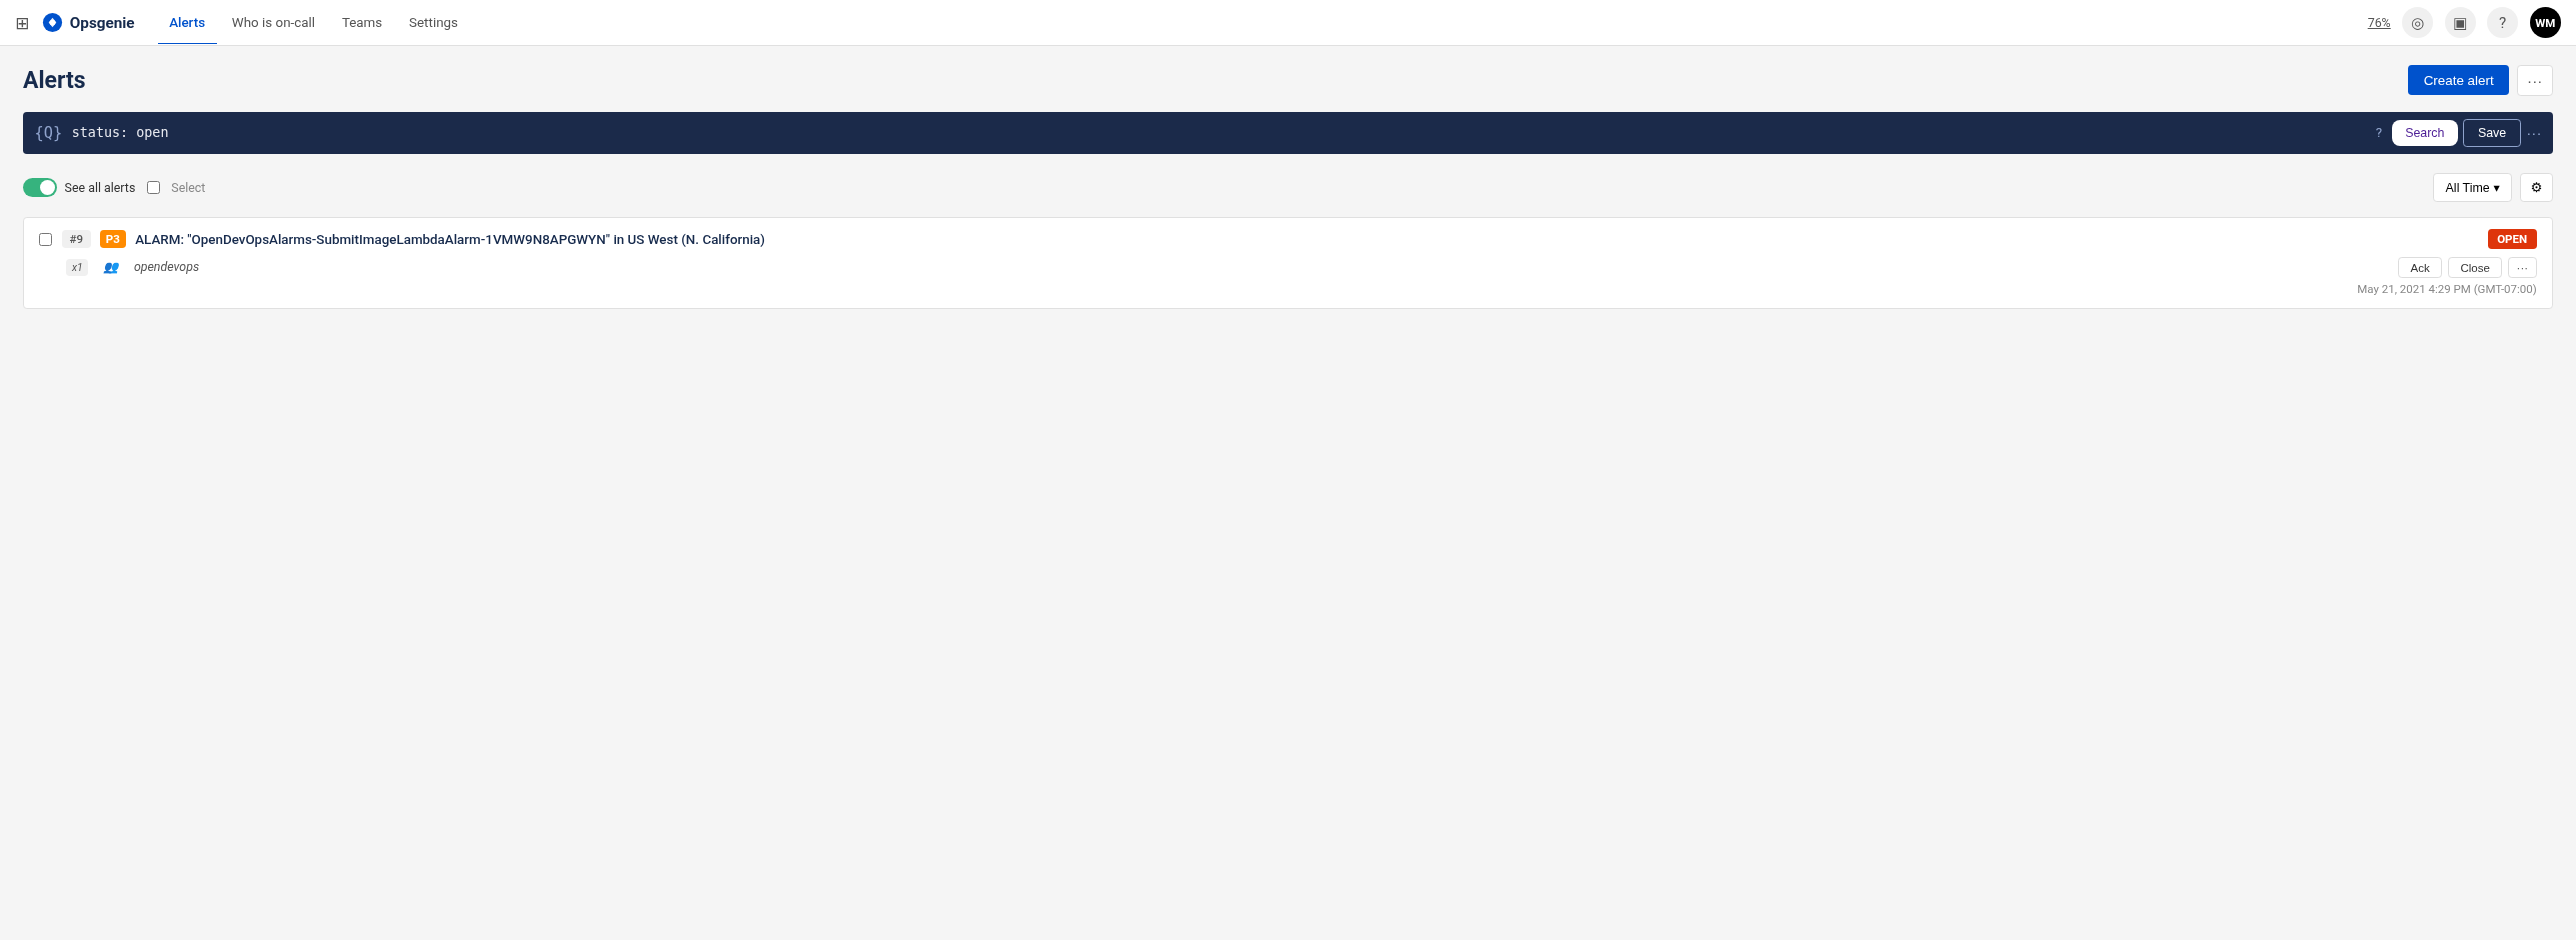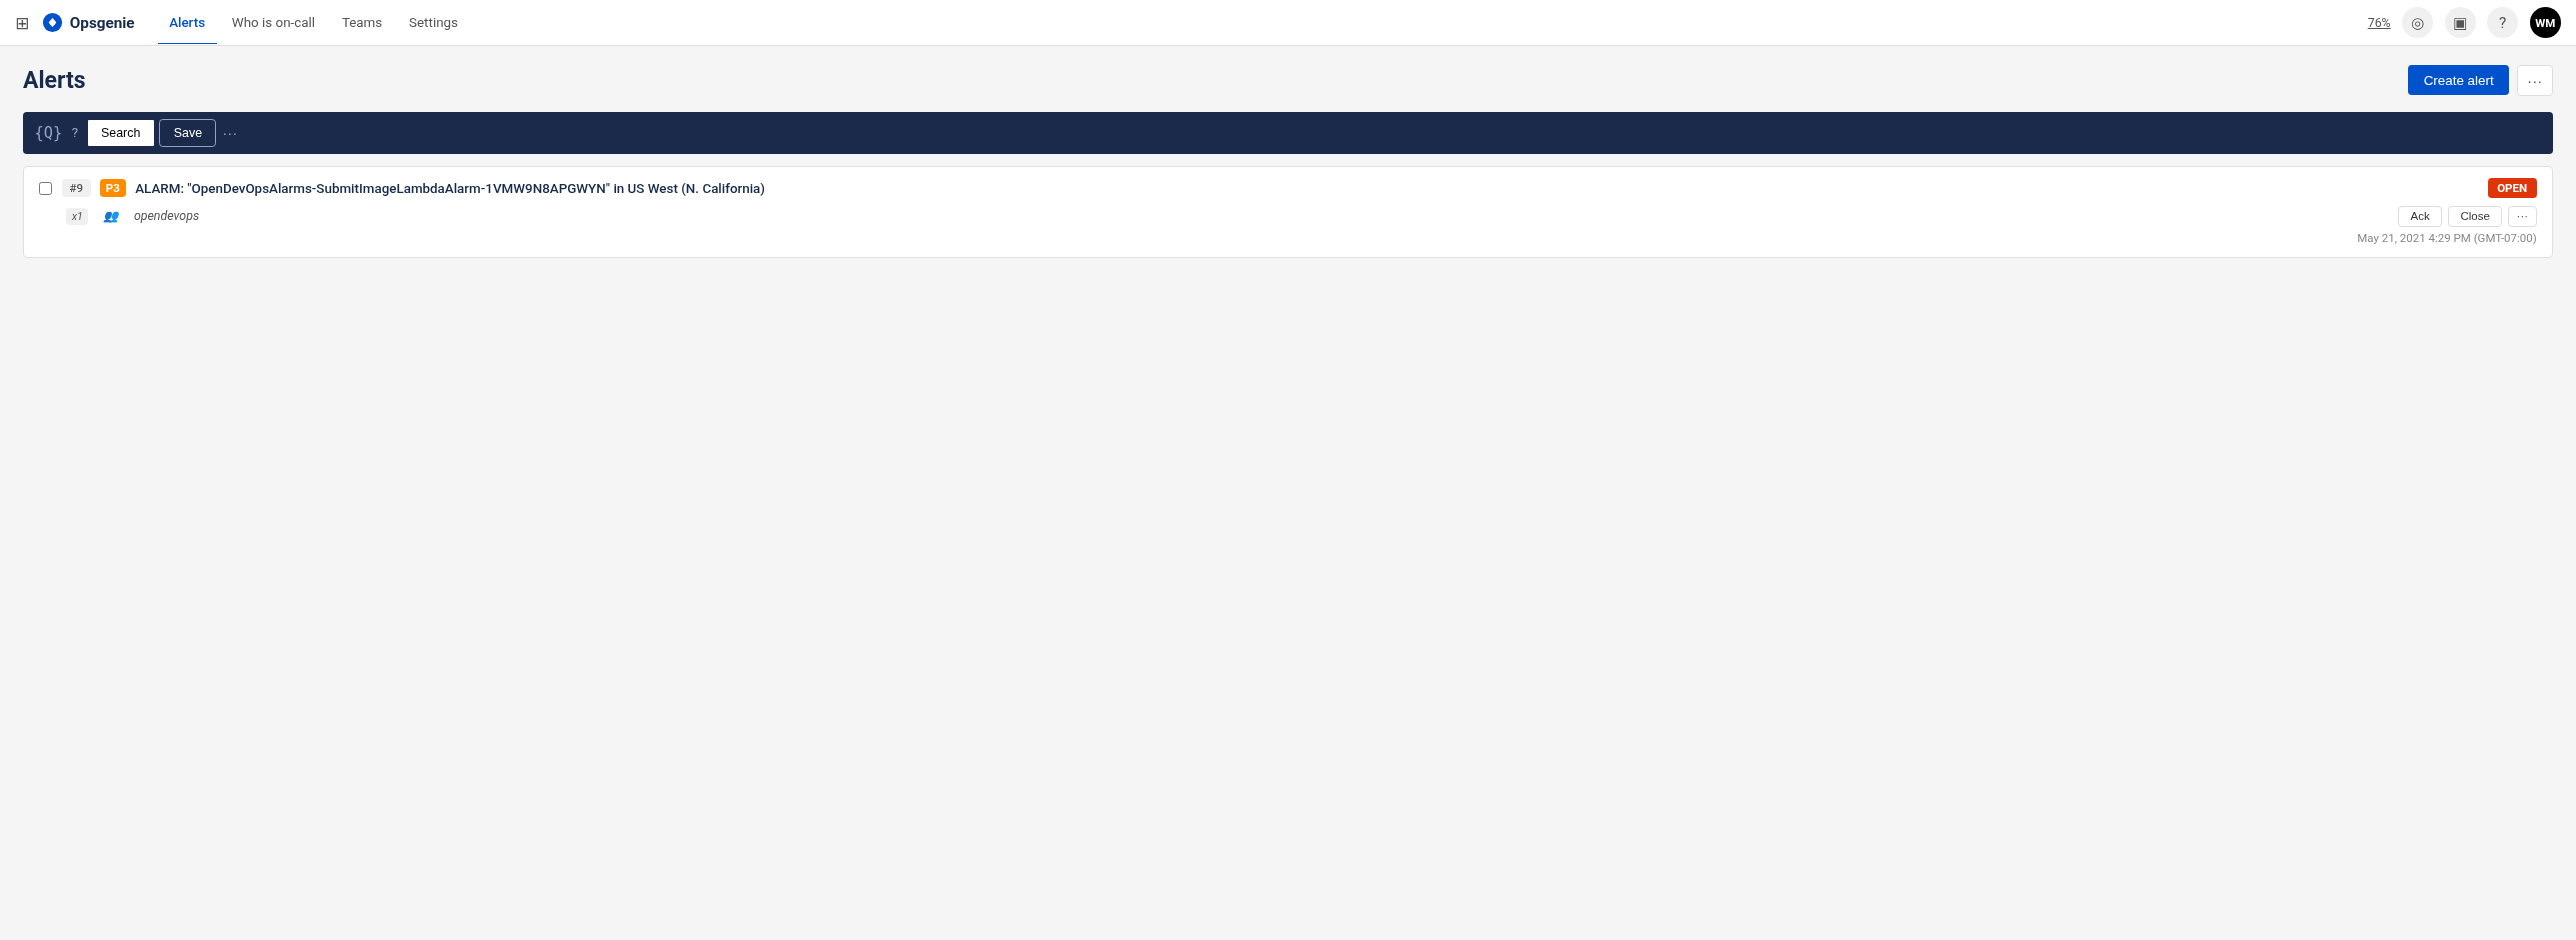--- a/index.html
+++ b/index.html
@@ -55,22 +55,22 @@
       border-radius: 3.8px; display: flex; align-items: center; padding: 7.6px 11.5px;
     }
     .search-query-icon { color: #8fa3cc; font-size: 15.3px; margin-right: 9.6px; font-family: monospace; }
     .search-input {
       flex: 1; background: transparent; border: none; outline: none;
       color: #e8eaf0; font-size: 13.4px; font-family: monospace;
     }
     .search-input::placeholder { color: #8fa3cc; }
     .search-help { color: #8fa3cc; font-size: 13.4px; margin-right: 9.6px; cursor: pointer; }
     .btn-search {
-      background: #fff; color: #000000; border: none; padding: 5.7px 13.4px;
-      border-radius: 1px; font-size: 12.4px; font-weight: 500; cursor: pointer; margin-right: 5.7px;
+      background: #fff; color: #4c1d95; border: none; padding: 5.7px 13.4px;
+      border-radius: 8px; font-size: 12.4px; font-weight: 500; cursor: pointer; margin-right: 5.7px;
     }
     .btn-save {
       background: transparent; color: #fff; border: 1px solid #8fa3cc; padding: 5.7px 13.4px;
       border-radius: 3.8px; font-size: 12.4px; cursor: pointer; margin-right: 5.7px;
     }
     .btn-search-more {
       background: transparent; color: #8fa3cc; border: none; font-size: 15.3px; cursor: pointer;
     }
 
     
@@ -187,31 +187,49 @@
   <div class="page-header">
     <h1 class="page-title">Alerts</h1>
     <div class="header-actions">
       <button class="btn-create-alert">Create alert</button>
       <button class="btn-more">···</button>
     </div>
   </div>
 
   <div class="search-bar">
     <span class="search-query-icon">{Q}</span>
+    <input class="search-input" value="status: open" type="text" style="">
     <span class="search-help">?</span>
     <button class="btn-search">Search</button>
     <button class="btn-save">Save</button>
     <button class="btn-search-more">···</button>
   </div>
 
   <div class="content-area">
 
 
     <div class="alert-list-area">
 
+      <div class="alert-toolbar">
+        <div class="toolbar-left">
+          <div class="toggle-container">
+            <div class="toggle-switch"></div>
+            <span class="toggle-label">See all alerts</span>
+          </div>
+          <input type="checkbox" class="select-checkbox" style="">
+          <span class="select-label">Select</span>
+        </div>
+        <div class="toolbar-right">
+          <button class="dropdown-btn">
+            <span>All Time</span>
+            <span>▾</span>
+          </button>
+          <button class="filter-btn">⚙</button>
+        </div>
+      </div>
 
       <div class="alert-card">
         <div class="alert-row-top">
           <input type="checkbox" class="alert-checkbox" style="">
           <span class="alert-num">#9</span>
           <span class="alert-priority">P3</span>
           <span class="alert-title">ALARM: "OpenDevOpsAlarms-SubmitImageLambdaAlarm-1VMW9N8APGWYN" in US West (N. California)</span>
           <span class="alert-status-badge">OPEN</span>
         </div>
         <div class="alert-row-bottom">

